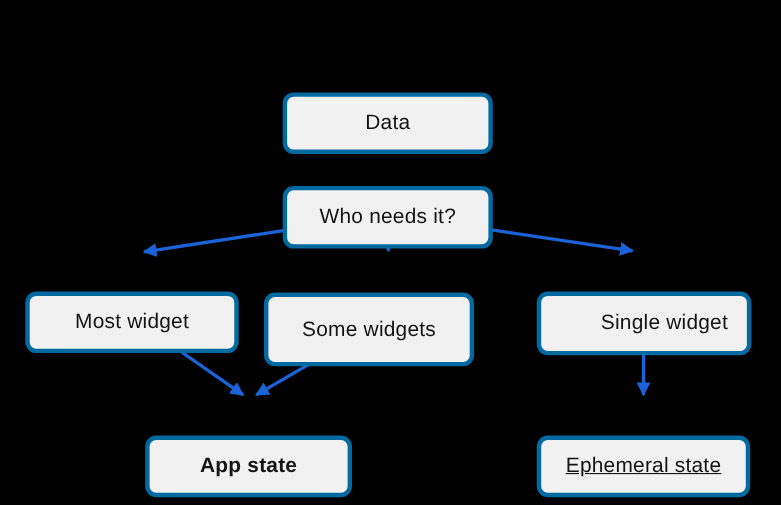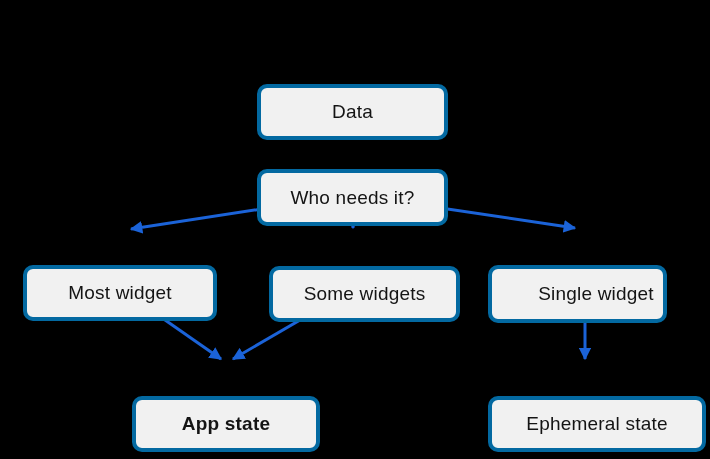--- a/index.html
+++ b/index.html
@@ -27,24 +27,24 @@
     align-items: center;
     justify-content: center;
     color: #141414;
     font-size: 19px;
     letter-spacing: 0.2px;
     margin-top: 32px;
   }
   .node-data    { left: 257px; top:  52px; width: 191px; height: 56px; }
   .node-who     { left: 257px; top: 137px; width: 191px; height: 57px; justify-content: center; }
   .node-most    { left:  23px; top: 233px; width: 194px; height: 56px; }
-  .node-some    { left: 269px; top: 234px; width: 191px; height: 56px; }
-  .node-single  { left: 488px; top: 233px; width: 179px; height: 58px; padding-left: 37px; }
+  .node-some    { left: 240px; top: 234px; width: 191px; height: 67px; }
+  .node-single  { left: 488px; top: 233px; width: 195px; height: 58px; padding-left: 37px; }
   .node-app     { left: 132px; top: 364px; width: 188px; height: 56px; font-weight: bold; }
-  .node-eph     { left: 488px; top: 364px; width: 218px; height: 56px; }
+  .node-eph     { left: 488px; top: 364px; width: 194px; height: 56px; text-decoration: underline; }
   .edge { stroke: #1b63d8; stroke-width: 3; fill: none; }
   .arrowhead { fill: #1b63d8; }
 </style>
 </head>
 <body>
 
 <div class="canvas">
 
   <svg class="edges" viewBox="0 0 710 459" xmlns="http://www.w3.org/2000/svg">
     <defs>

